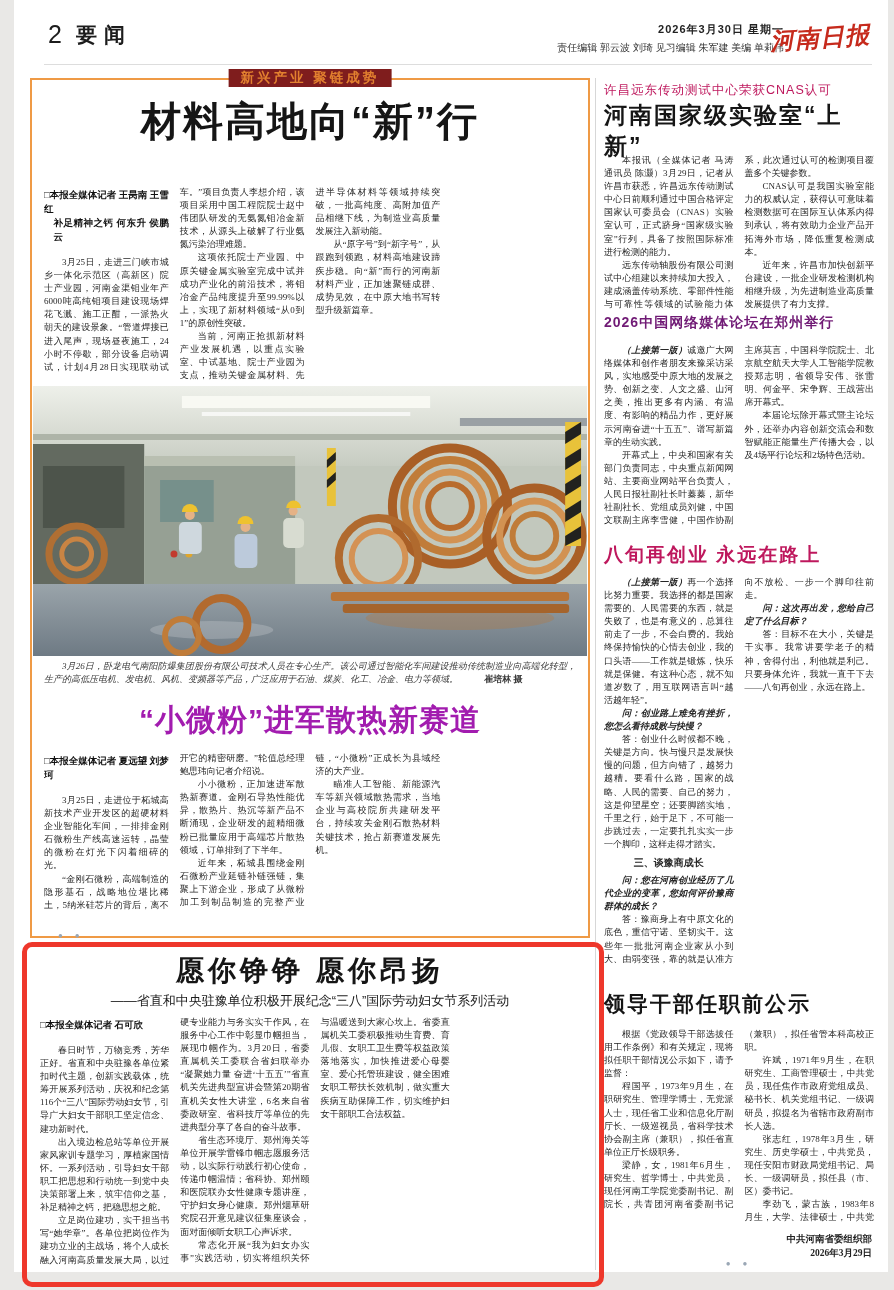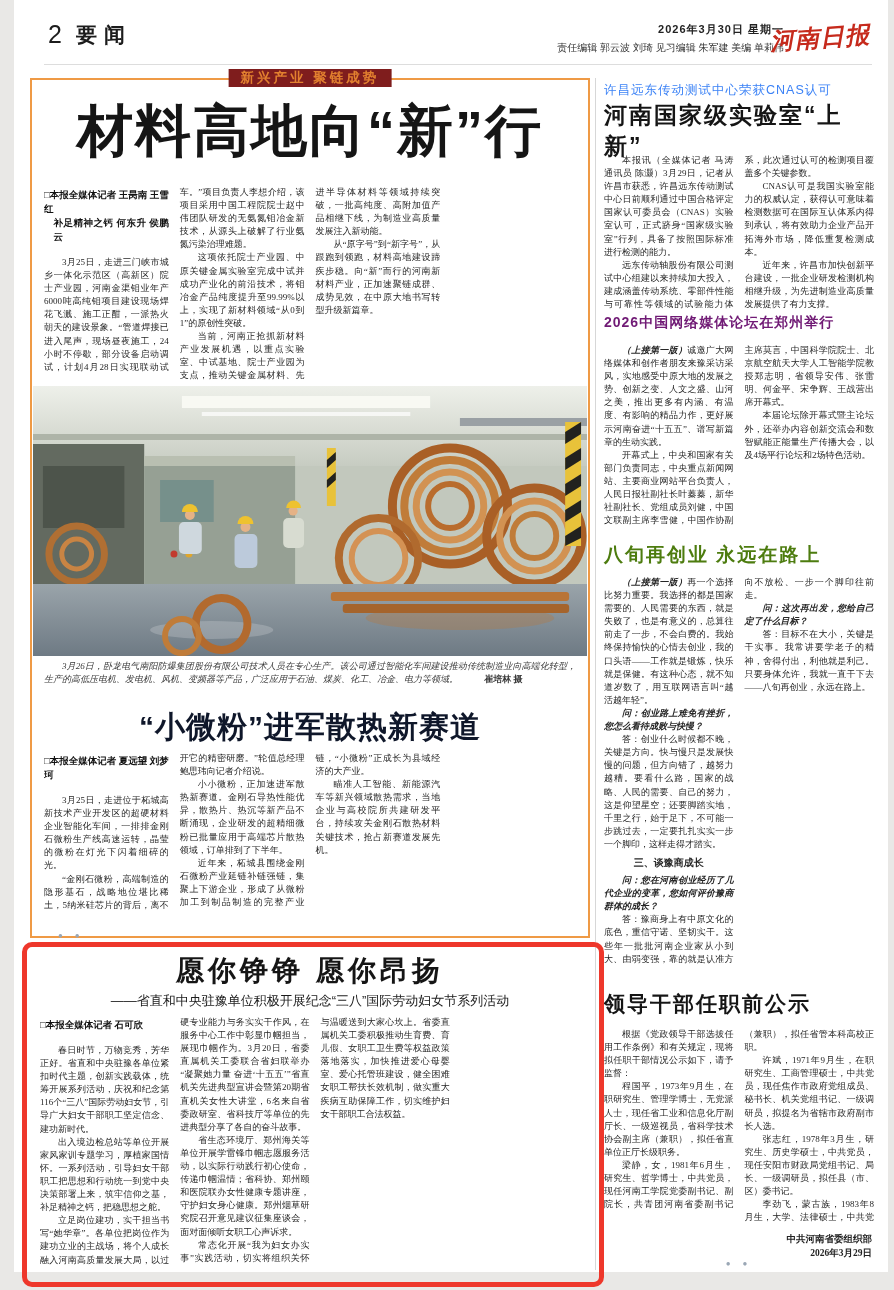--- a/index.html
+++ b/index.html
@@ -32,52 +32,52 @@
   .byline{font-size:9.5px;font-weight:700;line-height:14px;margin:2px 0 12px;color:#111;}
   .byline .b2{padding-left:1em;}
   .q{font-style:italic;font-weight:600;}
   .sub{text-align:center;text-indent:0;font-weight:700;font-size:10px;margin:5px 0;font-family:"Liberation Sans",sans-serif;}
   .end-dots{font-size:8px;letter-spacing:5px;color:#9aa7b5;}
 
   
   .feature-box{position:absolute;left:16px;top:78px;width:560px;height:860px;border:2px solid #ef9a45;box-sizing:border-box;}
   .kicker-chip{position:absolute;left:50%;top:-11px;transform:translateX(-50%);background:#7f1d1d;padding:0 12px;
     color:#e2802f;font-weight:700;font-size:13.5px;letter-spacing:3px;white-space:nowrap;font-family:Liberation Sans, sans-serif;}
-  .h1a{margin:0;position:absolute;top:14px;left:0;right:0;text-align:center;font-size:56px;font-weight:900;
+  .h1a{margin:0;position:absolute;top:14px;left:0;right:0;text-align:center;font-size:40px;font-weight:900;
     letter-spacing:2px;color:#151515;font-family:"Liberation Sans",sans-serif;}
   .body1{position:absolute;left:12px;right:12px;top:106px;height:198px;}
   .photo{position:absolute;left:1px;right:1px;top:306px;height:270px;overflow:hidden;}
   .photo svg{display:block;width:100%;height:100%;}
   .caption{position:absolute;left:12px;right:12px;top:580px;height:40px;font-size:9px;line-height:13px;
     font-style:italic;color:#3a3a3a;text-align:justify;text-indent:2em;}
   .credit{font-style:normal;font-weight:700;white-space:nowrap;margin-left:24px;}
-  .h2a{margin:7px;position:absolute;top:620px;left:0;right:0;text-align:center;font-size:30px;font-weight:900;
-    letter-spacing:1px;color:#0f172a;font-family:"Liberation Sans",sans-serif;}
+  .h2a{margin:0;position:absolute;top:620px;left:0;right:0;text-align:center;font-size:30px;font-weight:900;
+    letter-spacing:1px;color:#a21caf;font-family:"Liberation Sans",sans-serif;}
   .body2{position:absolute;left:12px;right:12px;top:672px;height:176px;}
   .left-dots{position:absolute;left:26px;top:851px;}
 
   
   .h1b{margin:0;position:absolute;left:16px;top:952px;width:560px;text-align:center;font-size:28px;font-weight:900;
     letter-spacing:4px;color:#151515;font-family:"Liberation Sans",sans-serif;}
   .subtitle{position:absolute;left:16px;top:992px;width:560px;text-align:center;font-size:13px;color:#1b1b1b;
     font-family:"Liberation Sans",sans-serif;}
   .body3{position:absolute;left:26px;top:1016px;width:550px;height:254px;}
   .highlight-box{position:absolute;left:8px;top:942px;width:572px;height:335px;border:5px solid #ee372b;
     border-radius:10px;pointer-events:none;z-index:5;}
 
   
   .right-col{position:absolute;left:590px;top:76px;width:270px;height:1196px;}
-  .kicker1{position:absolute;left:0;top:6px;font-size:12.5px;letter-spacing:1px;color:#3b82f6;font-family:"Liberation Sans",sans-serif;}
+  .kicker1{position:absolute;left:0;top:6px;font-size:12.5px;letter-spacing:1px;color:#be185d;font-family:"Liberation Sans",sans-serif;}
   .h-cnas{margin:0;position:absolute;left:0;top:24px;font-size:23px;font-weight:800;letter-spacing:2px;color:#151515;
     font-family:"Liberation Sans",sans-serif;}
   .cnas-body{position:absolute;left:0;top:78px;width:270px;height:158px;font-family:Liberation Serif, serif;}
   .h-forum{margin:0;position:absolute;left:0;top:238px;font-size:14px;font-weight:800;letter-spacing:1px;color:#701a75;
     font-family:"Liberation Sans",sans-serif;}
   .forum-body{position:absolute;left:0;top:268px;width:270px;height:186px;}
-  .h-age{margin:0;position:absolute;left:0;top:466px;font-size:19px;font-weight:800;letter-spacing:2px;color:#4d7c0f;
+  .h-age{margin:0;position:absolute;left:0;top:466px;font-size:19px;font-weight:800;letter-spacing:2px;color:#be185d;
     font-family:"Liberation Sans",sans-serif;}
   .age-body{position:absolute;left:0;top:500px;width:270px;height:408px;}
   .h-gs{margin:0;position:absolute;left:0;top:914px;font-size:21px;font-weight:700;letter-spacing:2px;color:#151515;
     font-family:"Liberation Sans",sans-serif;}
   .gs-body{position:absolute;left:0;top:952px;width:270px;height:203px;}
   .gs-sign{position:absolute;right:2px;top:1157px;text-align:right;font-weight:700;font-size:9.5px;line-height:13.5px;color:#222;}
   .right-dots{position:absolute;left:0;top:1183px;width:270px;text-align:center;}
 </style>
 </head>
 <body>

